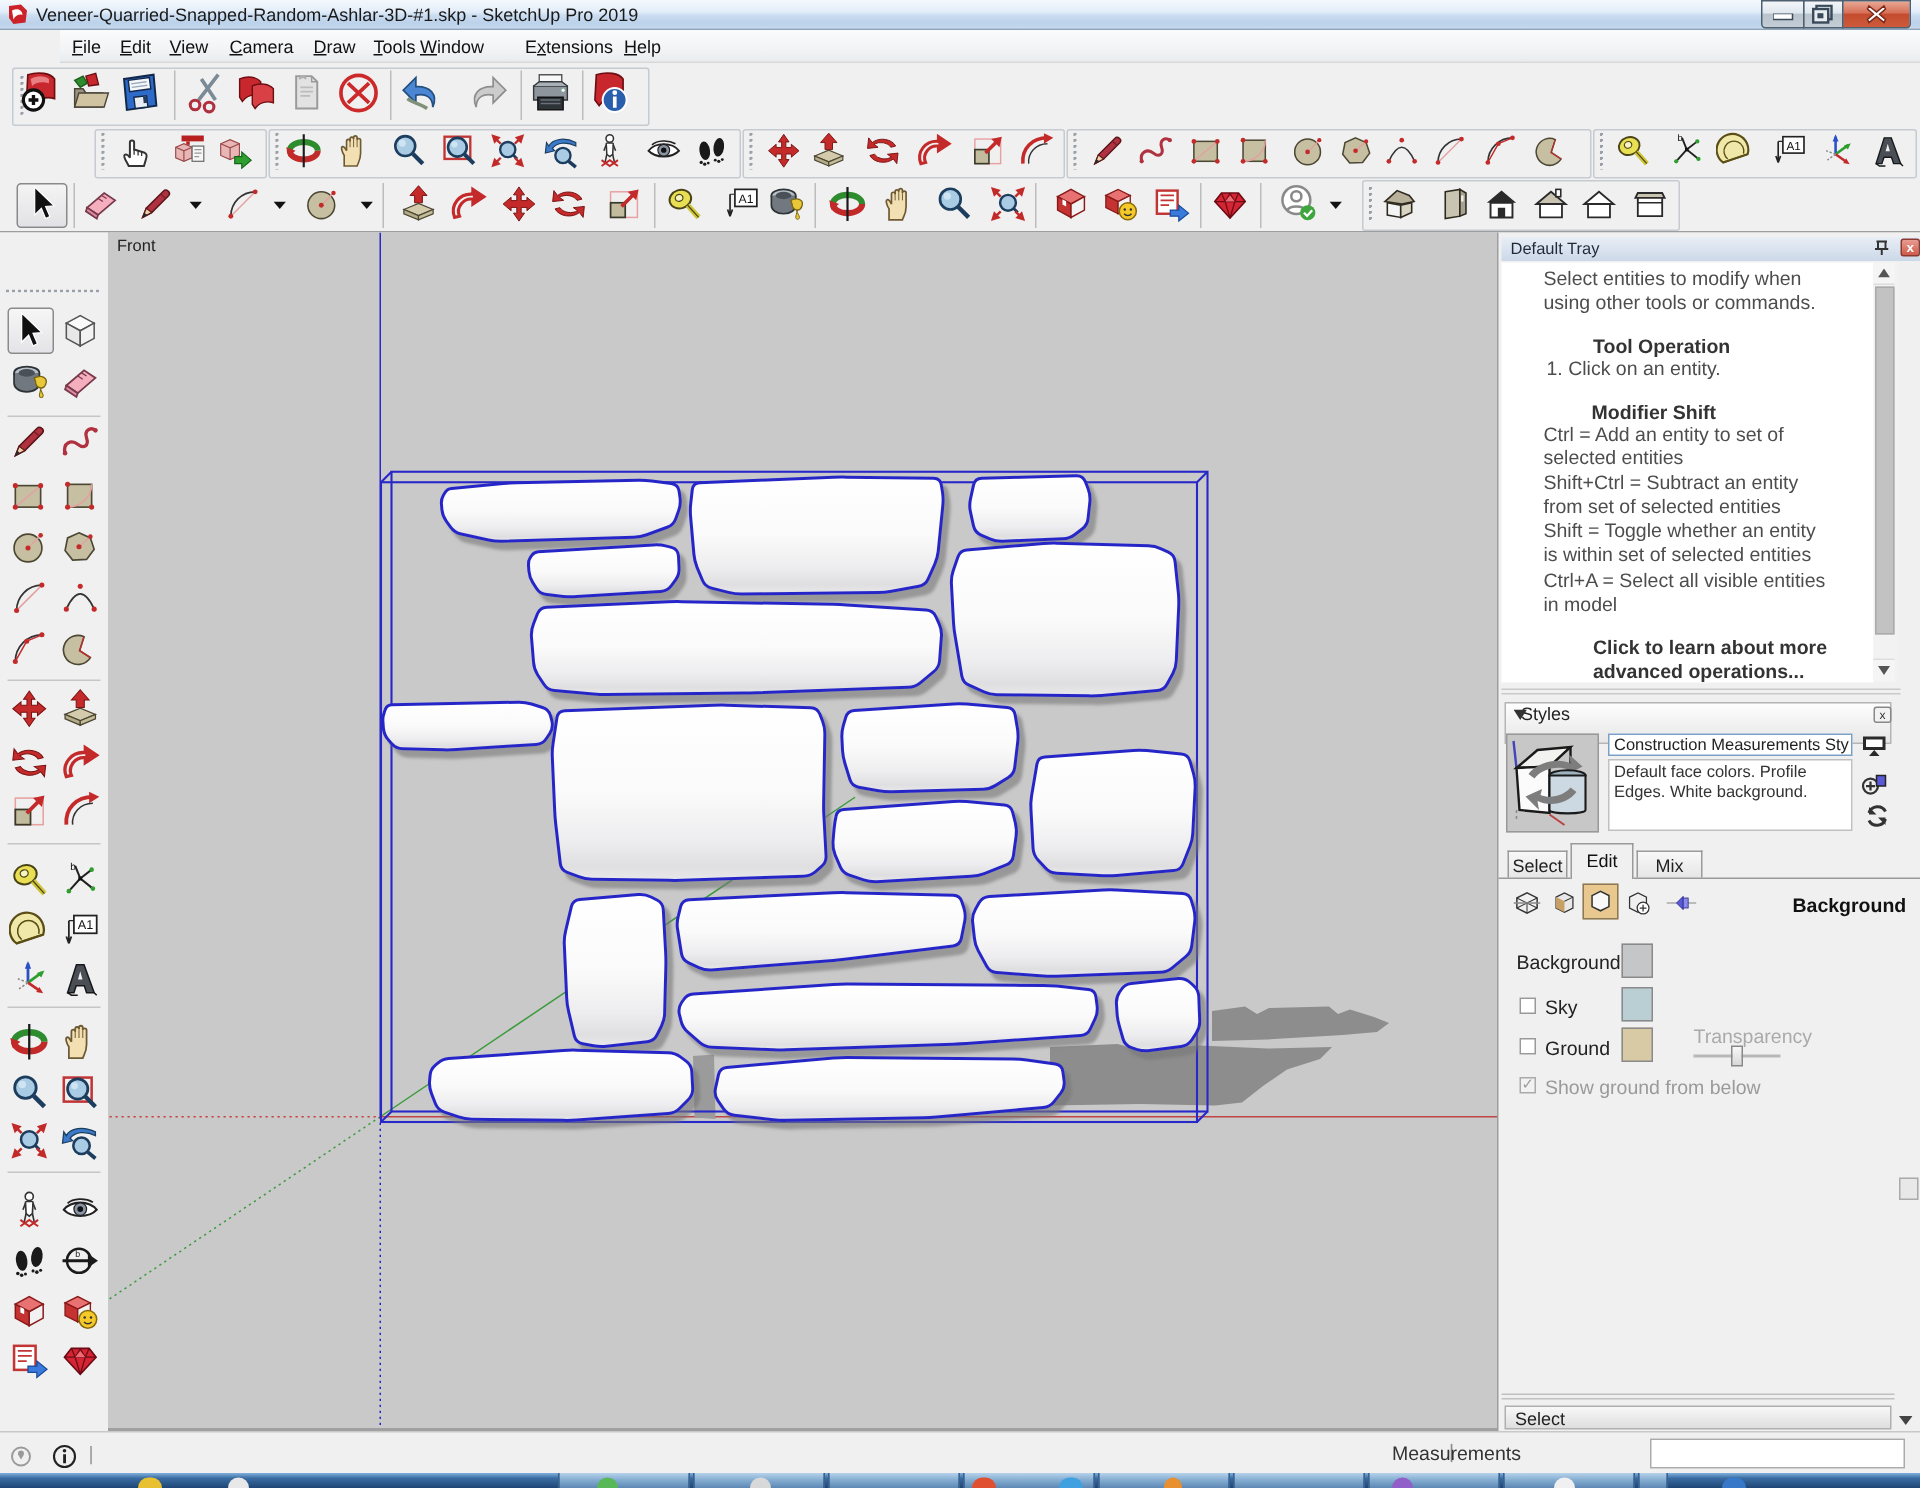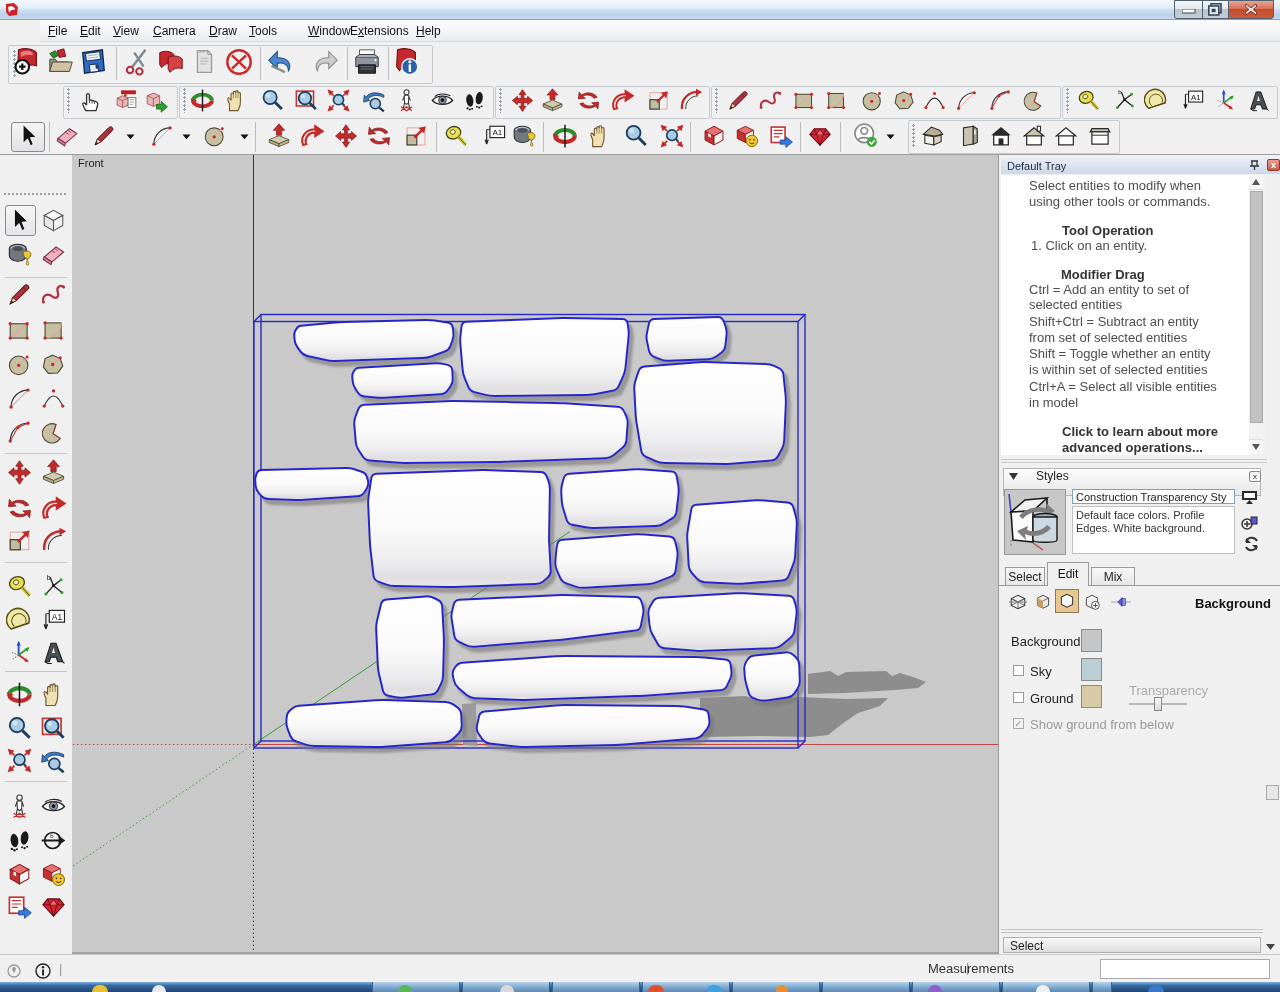--- a/index.html
+++ b/index.html
@@ -407,20 +407,21 @@
  <path d="M6,11 L26,11 L16,23 Z" fill="#111"></path>
 </symbol>
 </defs>
   </svg>
 <div id="root">
   <div id="titlebar">
     <svg class="abs" style="left:4px;top:2px" width="16" height="16" viewBox="0 0 16 16">
       <path d="M2,2 L10,1 L14,5 L13,13 L5,14 L2,10 Z" fill="#cc2229"></path>
       <path d="M4,5 C8,3 11,5 11,8 C8,7 6,9 5,11 Z" fill="#ffffff"></path>
     </svg>
+    <span id="titletext">Veneer-Quarried-Snapped-Random-Ashlar-3D-#1.skp - SketchUp Pro 2019</span>
     <div class="capbtn" id="btnmin"></div>
     <div class="capbtn" id="btnres"></div>
     <div class="capbtn" id="btncls"></div>
     <svg class="abs" style="left:1182px;top:9px" width="14" height="5">
         <rect x="0" y="0" width="13" height="4" fill="#fff" stroke="#3a4a5a"></rect>
       </svg>
     <svg class="abs" style="left:1208px;top:3px" width="15" height="13" viewBox="0 0 15 13">
       <rect x="3" y="0.8" width="10" height="9" fill="none" stroke="#3a4a5a" stroke-width="1.6"></rect>
       <rect x="0.8" y="3" width="10" height="9" fill="#e8edf2" stroke="#3a4a5a" stroke-width="1.6"></rect>
       <rect x="3.6" y="5.8" width="4" height="3.4" fill="#3a4a5a"></rect>
@@ -429,21 +430,21 @@
       <path d="M2,1 L7,5 L12,1 L13,3 L9,6.5 L13,10 L12,12 L7,8 L2,12 L1,10 L5,6.5 L1,3 Z" fill="#fff" stroke="#7a2818" stroke-width="1"></path>
     </svg>
   </div>
   <div id="menubar">
     <span class="mi" style="left:8px"><u>F</u>ile</span>
     <span class="mi" style="left:40px"><u>E</u>dit</span>
     <span class="mi" style="left:73px"><u>V</u>iew</span>
     <span class="mi" style="left:113px"><u>C</u>amera</span>
     <span class="mi" style="left:169px"><u>D</u>raw</span>
     <span class="mi" style="left:209px"><u>T</u>ools</span>
-    <span class="mi" style="left:268px"><u>W</u>indow</span>
+    <span class="mi" style="left:240px"><u>W</u>indow</span>
     <span class="mi" style="left:310px">E<u>x</u>tensions</span>
     <span class="mi" style="left:376px"><u>H</u>elp</span>
   </div>
   <div id="tbar">
       <div class="tgrp" style="left:8px;top:3px;width:425px;height:39px"></div>
 <div class="grip" style="left:13px;top:8px;height:27px"></div>
 <svg class="ic" style="left:12px;top:5px" width="30" height="30">
         <use href="#i-new"></use>
       </svg>
 <svg class="ic" style="left:46px;top:5px" width="30" height="30">
@@ -884,21 +885,21 @@
     </svg>
   <div id="tray">
       <div id="trayhdr">Default Tray<svg class="abs" style="left:249px;top:2px" width="9" height="11" viewBox="0 0 9 11">
           <path d="M1,1 H8 M2,1 V6 M7,1 V6 M0,6 H9 M4.5,6 V10" stroke="#333" stroke-width="1.3" fill="none"></path>
         </svg><div class="abs" style="left:266px;top:1px;width:13px;height:12px;background:linear-gradient(180deg,#e89c90,#cf5a4a);border:1px solid #8a3a30;border-radius:2px;color:#fff;font-size:9px;text-align:center;line-height:11px;font-weight:bold">x</div></div>
 <div id="instr">
         <span style="position:absolute;left:28px;top:3px">Select entities to modify when</span>
         <span style="position:absolute;left:28px;top:19px">using other tools or commands.</span>
         <span class="b" style="position:absolute;left:25px;top:48px">Tool Operation</span>
         <span style="position:absolute;left:30px;top:63px">1. Click on an entity.</span>
-        <span class="b" style="position:absolute;left:24px;top:92px">Modifier Drag</span>
+        <span class="b" style="position:absolute;left:24px;top:92px">Modifier Shift</span>
         <span style="position:absolute;left:28px;top:107px">Ctrl = Add an entity to set of</span>
         <span style="position:absolute;left:28px;top:122px">selected entities</span>
         <span style="position:absolute;left:28px;top:139px">Shift+Ctrl = Subtract an entity</span>
         <span style="position:absolute;left:28px;top:155px">from set of selected entities</span>
         <span style="position:absolute;left:28px;top:171px">Shift = Toggle whether an entity</span>
         <span style="position:absolute;left:28px;top:187px">is within set of selected entities</span>
         <span style="position:absolute;left:28px;top:204px">Ctrl+A = Select all visible entities</span>
         <span style="position:absolute;left:28px;top:220px">in model</span>
         <span class="b" style="position:absolute;left:25px;top:249px">Click to learn about more</span>
         <span class="b" style="position:absolute;left:25px;top:265px">advanced operations...</span>
@@ -909,38 +910,38 @@
           <path d="M4,0 L8,6 H0 Z" fill="#555"></path>
         </svg>
         <div class="thumb" style="top:16px;height:232px"></div>
         <div class="abs" style="left:0;top:264px;width:14px;height:15px;background:#f5f5f5;border-top:1px solid #ddd"></div>
         <svg class="abs" style="left:3px;top:269px" width="8" height="6">
           <path d="M4,6 L8,0 H0 Z" fill="#555"></path>
         </svg>
       </div>
 <div class="abs" style="left:2px;top:304px;width:266px;height:1px;background:#c9c9c9"></div>
 <div class="abs" style="left:2px;top:307px;width:266px;height:1px;background:#c9c9c9"></div>
-<div class="abs" style="left:4px;top:313px;width:258px;height:28px;background:linear-gradient(180deg,#fefefe,#e6e6e6);border:1px solid #b5b5b5;font-size:12px;color:#222;padding-left:32px">Styles</div>
+<div class="abs" style="left:4px;top:313px;width:258px;height:28px;background:linear-gradient(180deg,#fefefe,#e6e6e6);border:1px solid #b5b5b5;font-size:12px;color:#222;padding-left:10px">Styles</div>
 <svg class="abs" style="left:10px;top:318px" width="9" height="7">
         <path d="M0,0 H9 L4.5,7 Z" fill="#333"></path>
       </svg>
 <div class="abs" style="left:250px;top:316px;width:12px;height:11px;background:#f2f2f2;border:1px solid #888;border-radius:2px;font-size:8px;text-align:center;line-height:10px;color:#333">x</div>
 <div class="abs" style="left:5px;top:334px;width:62px;height:66px;background:#c7c7c7;border:1px solid #999"><svg width="60" height="64" viewBox="0 0 60 64">
           <path d="M4,4 L6,22" stroke="#4444bb" stroke-width="1.6"></path>
           <path d="M6,22 L20,10 L42,8 L28,21 Z" fill="#f2f2f0" stroke="#1a1a1a" stroke-width="1.6"></path>
           <path d="M6,22 L28,21 L28,52 L8,50 Z" fill="#fbfbfb" stroke="#1a1a1a" stroke-width="1.6"></path>
           <path d="M42,8 L42,24" fill="none" stroke="#1a1a1a" stroke-width="1.6"></path>
           <path d="M14,26 C20,18 34,15 42,19 L41,13 L50,21 L39,27 L40,23 C33,20 22,23 18,29 Z" fill="#7d7d7d"></path>
           <ellipse cx="40" cy="27" rx="12" ry="3.5" fill="#9fb2c0" stroke="#1a1a1a" stroke-width="1.4"></ellipse>
           <path d="M28,27 L28,50 C28,53 52,53 52,50 L52,27 Z" fill="#ccd9e2" stroke="#1a1a1a" stroke-width="1.4"></path>
           <path d="M46,38 C40,46 28,48 20,44 L21,50 L12,41 L23,36 L22,40 C29,43 38,40 42,35 Z" fill="#7d7d7d"></path>
           <path d="M28,53 L38,60" stroke="#bb4444" stroke-width="1.4"></path>
           <path d="M6,50 L6,58" stroke="#888" stroke-width="1" stroke-dasharray="2,2"></path>
         </svg></div>
-<div class="abs" style="left:73px;top:334px;width:163px;height:15px;background:#fff;border:1px solid #7aa0c8;font-size:11px;color:#222;white-space:nowrap;overflow:hidden;padding:1px 0 0 3px">Construction Transparency Sty</div>
+<div class="abs" style="left:73px;top:334px;width:163px;height:15px;background:#fff;border:1px solid #7aa0c8;font-size:11px;color:#222;white-space:nowrap;overflow:hidden;padding:1px 0 0 3px">Construction Measurements Sty</div>
 <div class="abs" style="left:73px;top:351px;width:163px;height:48px;background:#fff;border:1px solid #c0c0c0;font-size:11px;color:#333;padding:2px 0 0 3px;line-height:13px">Default face colors. Profile<br>Edges. White background.</div>
 <svg class="abs" style="left:242px;top:335px" width="17" height="15" viewBox="0 0 17 15">
         <rect x="1" y="1" width="15" height="9" fill="#2a2a2a"></rect>
         <rect x="3" y="3" width="11" height="5" fill="#fff"></rect>
         <path d="M5,14 L8.5,10 L12,14 Z" fill="#2a2a2a"></path>
       </svg>
 <svg class="abs" style="left:242px;top:360px" width="18" height="16" viewBox="0 0 18 16">
         <circle cx="6" cy="9" r="5" fill="none" stroke="#333" stroke-width="1.5"></circle>
         <path d="M6,6 V12 M3,9 H9" stroke="#333" stroke-width="1.5"></path>
         <rect x="10" y="2" width="6" height="7" fill="#5a5ad8" stroke="#222"></rect>

